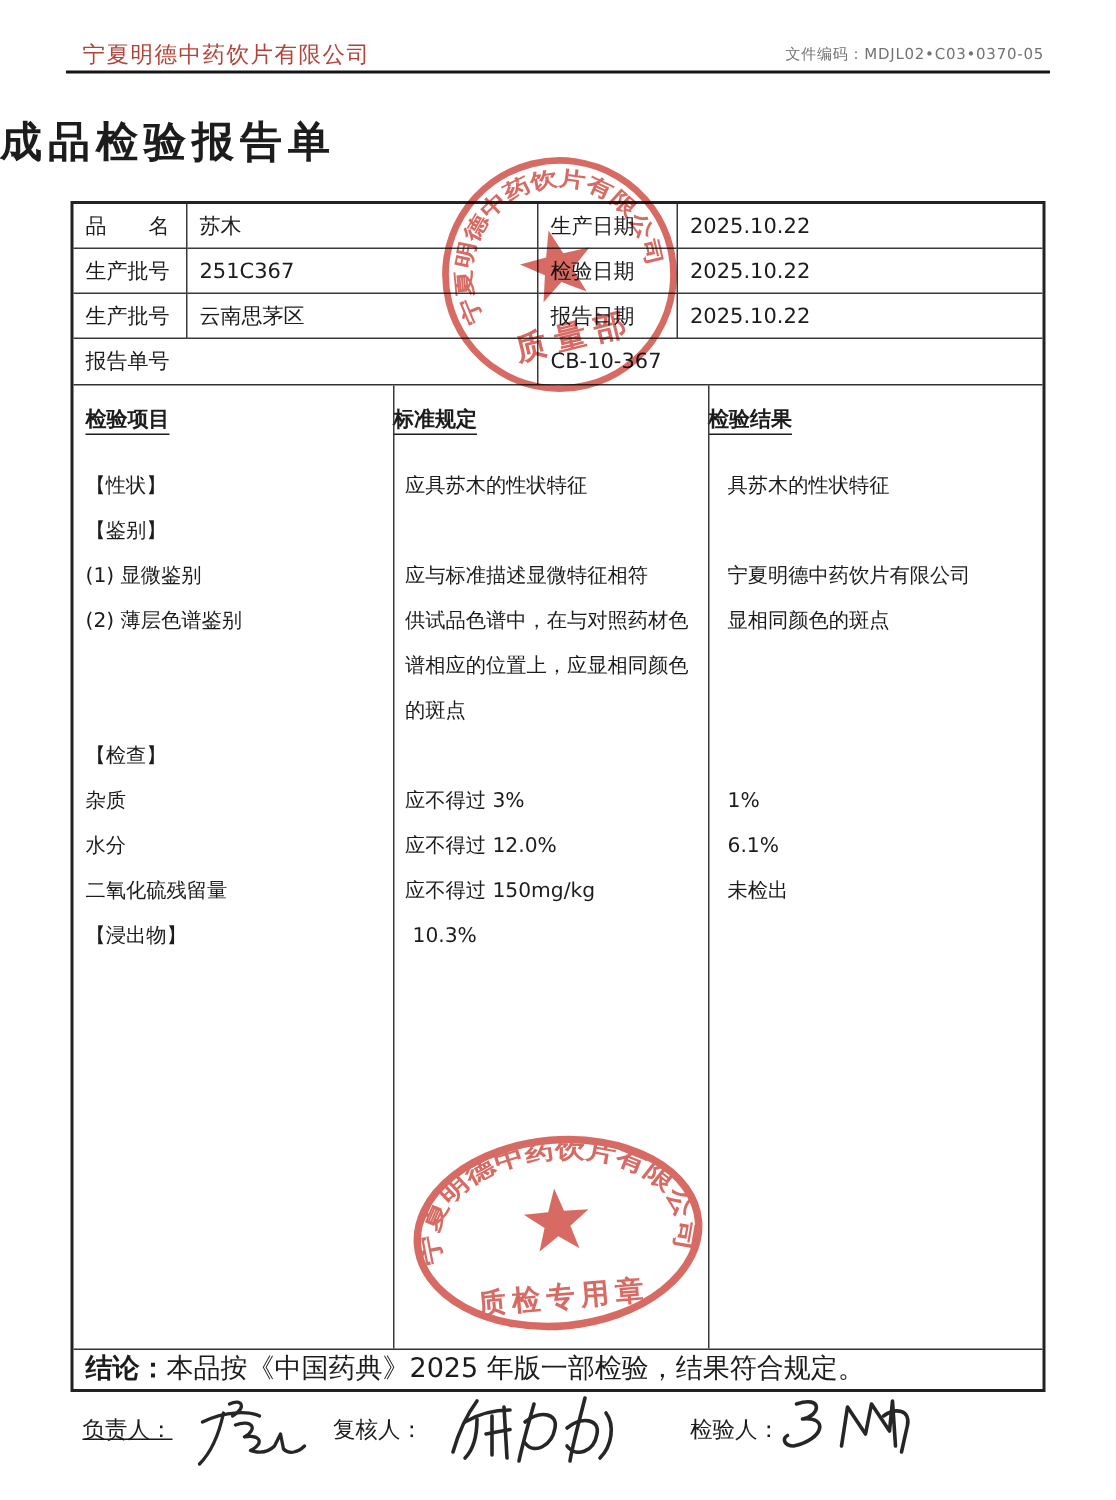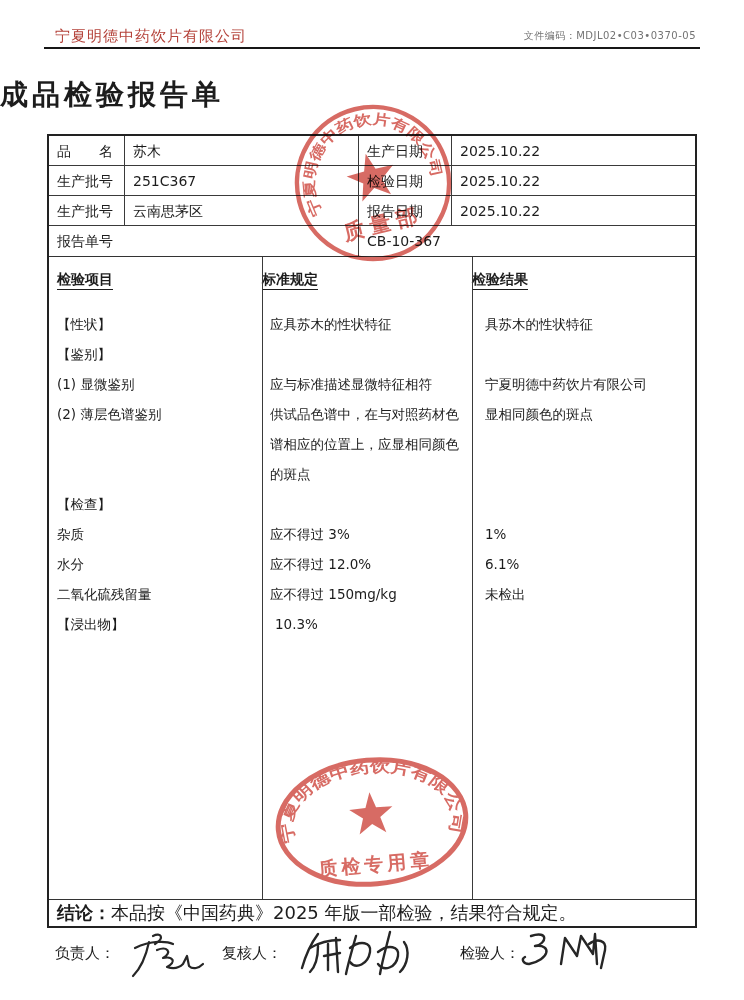--- a/index.html
+++ b/index.html
@@ -31,21 +31,21 @@
   .th.left{padding-left:8px;} .th.mid,.th.rgt{text-align:left;}
   .t-body{display:grid;grid-template-columns:213px 210px 227px;}
   .tc{line-height:30px;min-height:30px;font-size:13.5px;box-sizing:border-box;}
   .tc.c1{padding-left:8px;} .tc.c2{padding-left:8px;padding-right:5px;} .tc.c3{padding-left:13px;padding-right:4px;}
   
   .conclusion{height:26px;line-height:26px;font-size:18px;padding-left:8px;box-sizing:border-box;white-space:nowrap;}
   .conclusion .clabel{font-weight:bold;}
   
   .sigrow{position:absolute;left:47px;top:930px;width:660px;height:60px;}
   .siglabel{position:absolute;top:14px;font-size:15px;white-space:nowrap;}
-  .sl1{left:8px;} .sl2{left:175px;} .sl3{left:413px;}
+  .sl1{left:8px;text-decoration:underline;} .sl2{left:175px;} .sl3{left:413px;}
   .sigsvg{position:absolute;}
   .sg1{left:72px;top:-4px;} .sg2{left:243px;top:-8px;} .sg3{left:468px;top:-6px;}
   
   .stamp{position:absolute;opacity:.82;mix-blend-mode:multiply;pointer-events:none;}
   .stamp-top{left:288px;top:98px;}
   .stamp-bottom{left:267px;top:747px;}
   svg{overflow:visible;}
 </style>
 </head>
 <body>

